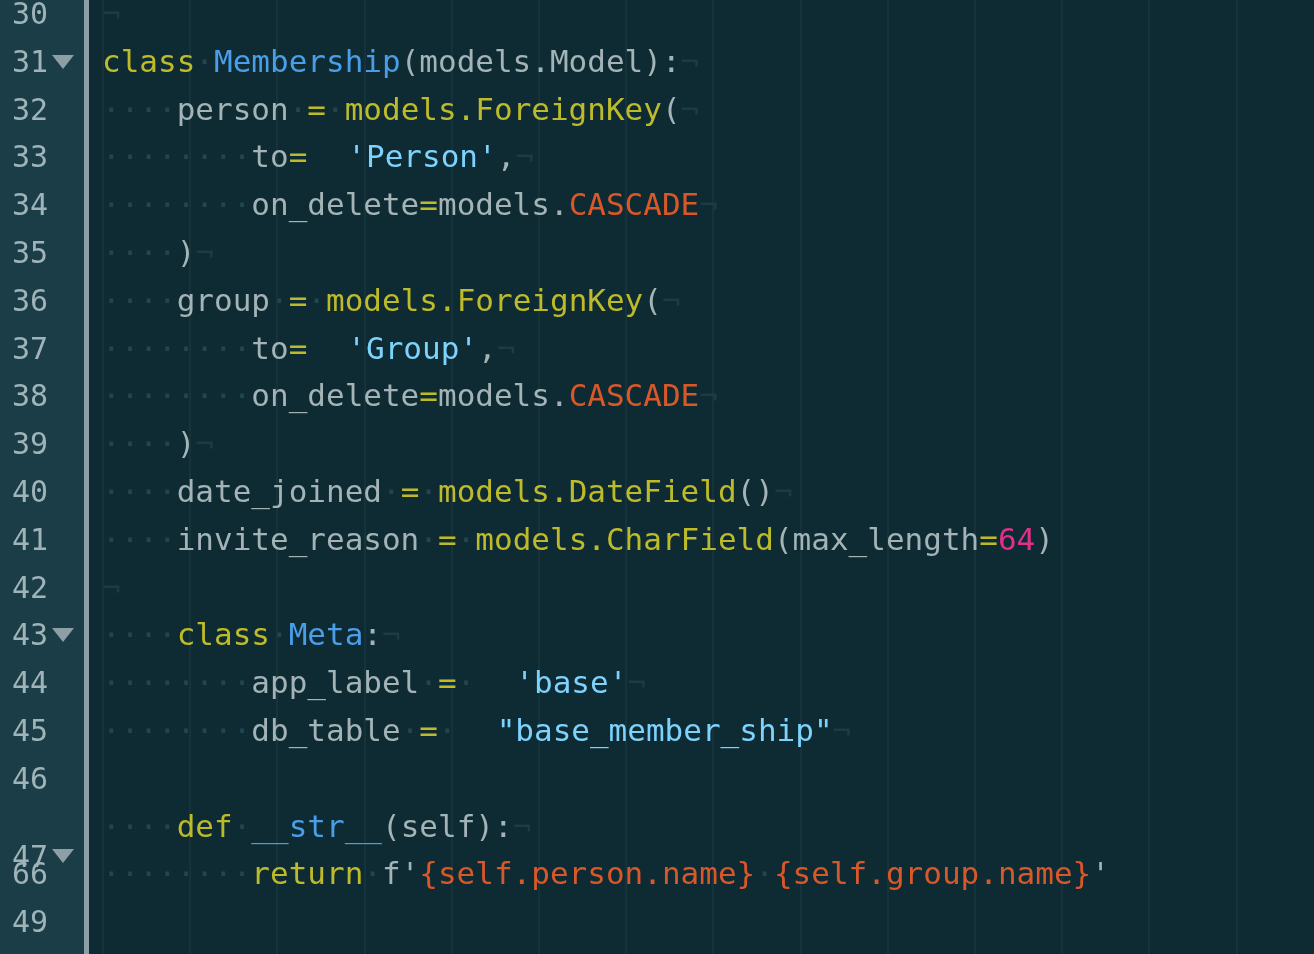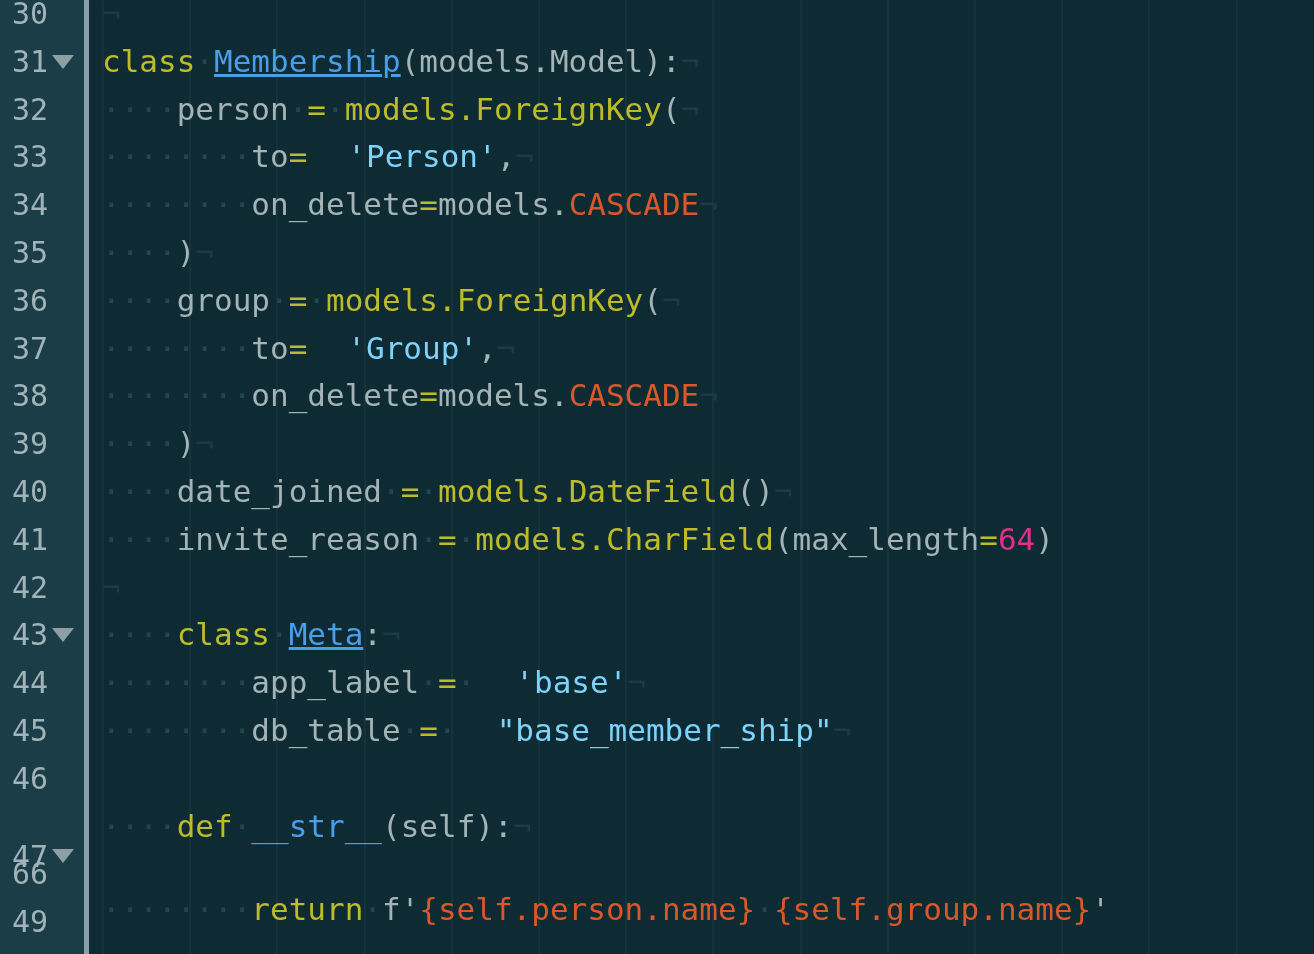--- a/index.html
+++ b/index.html
@@ -102,21 +102,21 @@
     letter-spacing: 0px;
   }
   .code-row .txt {
     display: inline-block;
     padding-left: 13px;
     white-space: pre;
   }
 
   
   .t-kw   { color: #bdbb2a; }          
-  .t-cls  { color: #4a9ee8; text-decoration: underline; }          
+  .t-cls  { color: #4a9ee8; }          
   .t-fn   { color: #4a9ee8; }          
   .t-id   { color: #a3b3b6; }          
   .t-call { color: #bdbb2a; }          
   .t-op   { color: #bdbb2a; }          
   .t-str  { color: #7dd3fc; margin-left: 40px; }          
   .t-const{ color: #d9582a; }          
   .t-num  { color: #e0308a; }          
   .t-fstr { color: #d9582a; }          
   .t-ws   { color: #23454e; }          
   .t-eol  { color: #1b3c46; }          
@@ -242,17 +242,17 @@
       <div class="code-row" style="top: 372.4px;"><span class="txt"><span class="t-ws">········</span><span class="t-id">on_delete</span><span class="t-op">=</span><span class="t-id">models.</span><span class="t-const">CASCADE</span><span class="t-eol">¬</span></span></div>
       <div class="code-row" style="top: 420.2px;"><span class="txt"><span class="t-ws">····</span><span class="t-id">)</span><span class="t-eol">¬</span></span></div>
       <div class="code-row" style="top: 468px;"><span class="txt"><span class="t-ws">····</span><span class="t-id">date_joined</span><span class="t-ws">·</span><span class="t-op">=</span><span class="t-ws">·</span><span class="t-call">models.DateField</span><span class="t-id">()</span><span class="t-eol">¬</span></span></div>
       <div class="code-row" style="top: 515.8px;"><span class="txt"><span class="t-ws">····</span><span class="t-id">invite_reason</span><span class="t-ws">·</span><span class="t-op">=</span><span class="t-ws">·</span><span class="t-call">models.CharField</span><span class="t-id">(max_length</span><span class="t-op">=</span><span class="t-num">64</span><span class="t-id">)</span></span></div>
       <div class="code-row" style="top: 563.6px;"><span class="txt"><span class="t-eol">¬</span></span></div>
       <div class="code-row" style="top: 611.4px;"><span class="txt"><span class="t-ws">····</span><span class="t-kw">class</span><span class="t-ws">·</span><span class="t-cls">Meta</span><span class="t-id">:</span><span class="t-eol">¬</span></span></div>
       <div class="code-row" style="top: 659.2px;"><span class="txt"><span class="t-ws">········</span><span class="t-id">app_label</span><span class="t-ws">·</span><span class="t-op">=</span><span class="t-ws">·</span><span class="t-str">'base'</span><span class="t-eol">¬</span></span></div>
       <div class="code-row" style="top: 707px;"><span class="txt"><span class="t-ws">········</span><span class="t-id">db_table</span><span class="t-ws">·</span><span class="t-op">=</span><span class="t-ws">·</span><span class="t-str">"base_member_ship"</span><span class="t-eol">¬</span></span></div>
       <div class="code-row" style="top: 754.8px;"><span class="txt"></span></div>
       <div class="code-row" style="top: 802.6px;"><span class="txt"><span class="t-ws">····</span><span class="t-kw">def</span><span class="t-ws">·</span><span class="t-fn">__str__</span><span class="t-id">(self):</span><span class="t-eol">¬</span></span></div>
-      <div class="code-row" style="top: 850.4px; margin-top: 36px;"><span class="txt"><span class="t-ws">········</span><span class="t-kw">return</span><span class="t-ws">·</span><span class="t-id">f'</span><span class="t-fstr">{self.person.name}</span><span class="t-ws">·</span><span class="t-fstr">{self.group.name}</span><span class="t-id">'</span></span></div>
+      <div class="code-row" style="top: 850.4px;"><span class="txt"><span class="t-ws">········</span><span class="t-kw">return</span><span class="t-ws">·</span><span class="t-id">f'</span><span class="t-fstr">{self.person.name}</span><span class="t-ws">·</span><span class="t-fstr">{self.group.name}</span><span class="t-id">'</span></span></div>
       <div class="code-row" style="top: 898.2px;"><span class="txt"></span></div>
     </div>
 
 </div>
 
 </body></html>

